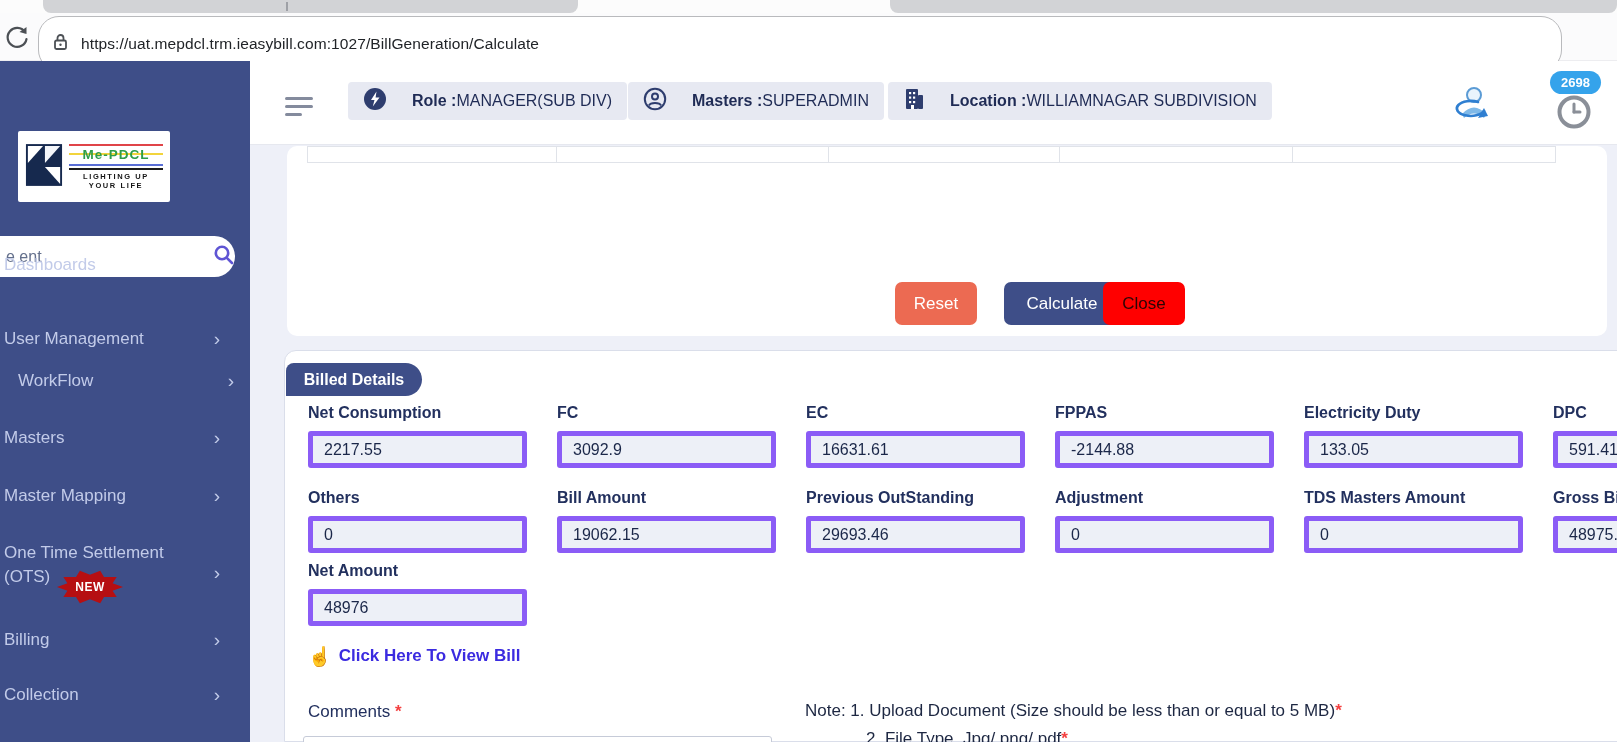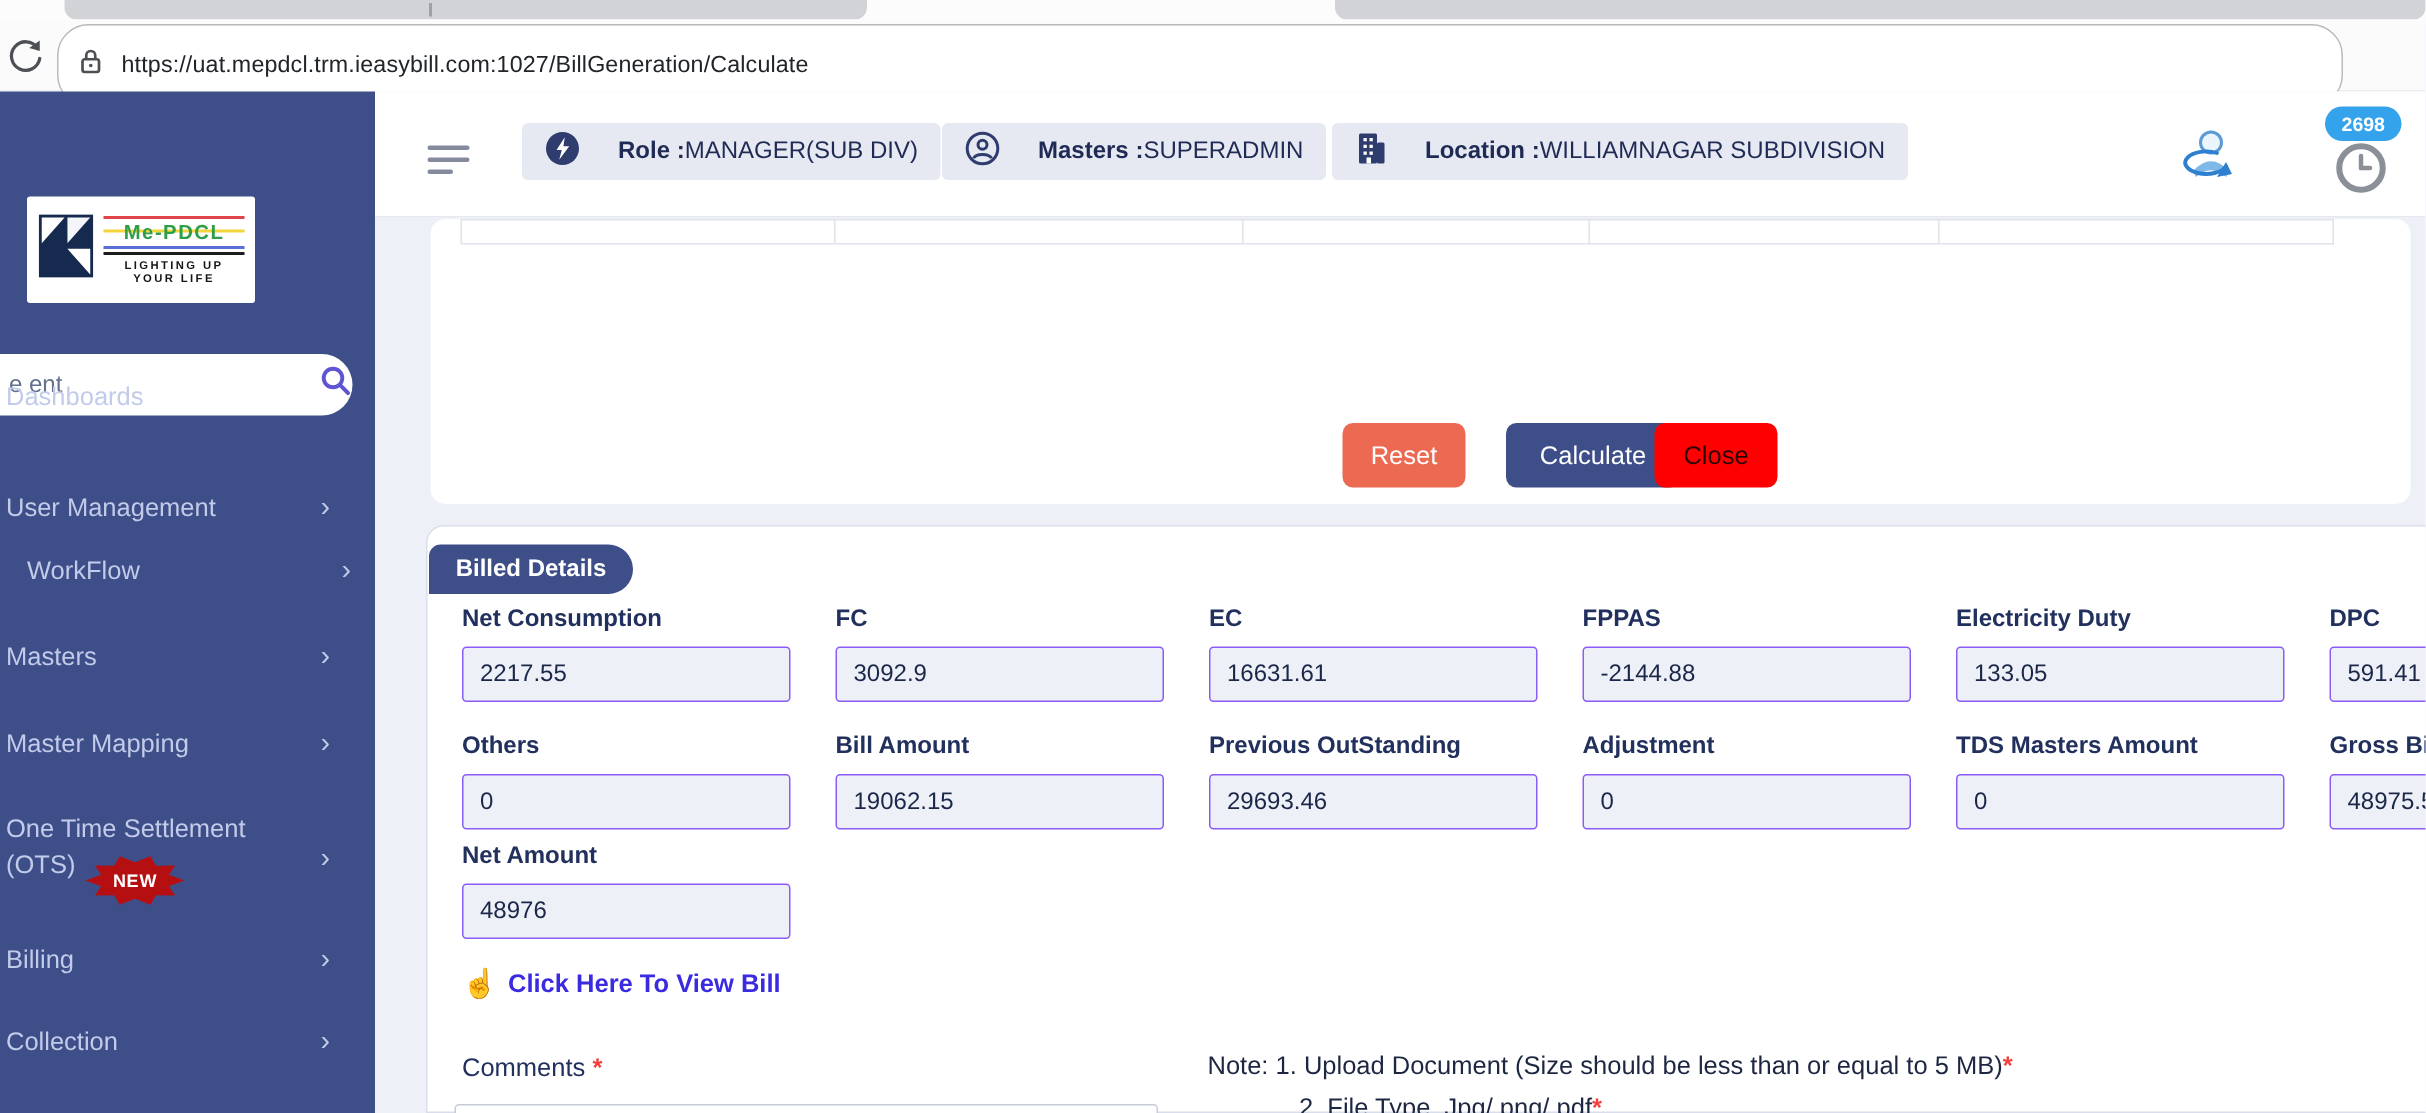--- a/index.html
+++ b/index.html
@@ -59,21 +59,21 @@
   .btn   { position:absolute; top:136px; height:43px; border:none; border-radius:7px; font-size:17px;
            font-family:"Liberation Sans", sans-serif; cursor:pointer; }
   .cardB { left:284px; top:350px; width:1450px; height:392px; background:#fff;
            border:1px solid #dadeea; border-radius:12px 0 0 0; }
   .bdbadge { left:286px; top:363px; width:136px; height:33px; background:#3e4e88; color:#fff;
              border-radius:8px 17px 17px 0; display:flex; align-items:center; justify-content:center;
              font-size:16px; font-weight:bold; }
   .frow  { display:flex; gap:30px; }
   .fcell { width:219px; }
   .flabel{ display:block; font-size:16px; font-weight:bold; color:#22305e; margin-bottom:9px; white-space:nowrap; }
-  .finput{ width:219px; height:37px; background:#edf0f7; border:1px solid #8b5cf6; border-radius:3px;
+  .finput{ width:219px; height:37px; background:#edf0f7; border:5px solid #8b5cf6; border-radius:3px;
            font-size:16px; color:#1b2749; padding:0 11px; font-family:"Liberation Sans", sans-serif; }
   .viewlink { left:308px; top:646px; display:flex; align-items:center; gap:7px; color:#3b2be0;
               font-size:17px; font-weight:bold; cursor:pointer; }
   .hand { font-size:19px; line-height:17px; }
   .cmtlabel { left:308px; top:702px; font-size:17px; font-weight:500; color:#22305e; }
   .req { color:#f43f3f; font-weight:bold; }
   .cmtbox { left:303px; top:736px; width:469px; height:40px; background:#fff; border:1px solid #c6cbd8;
             border-radius:3px; resize:none; font-family:"Liberation Sans", sans-serif; }
   .note1 { left:805px; top:701px; font-size:17px; font-weight:500; color:#1d2742; white-space:nowrap; }
   .note2 { left:866px; top:729px; font-size:17px; font-weight:500; color:#1d2742; white-space:nowrap; }

